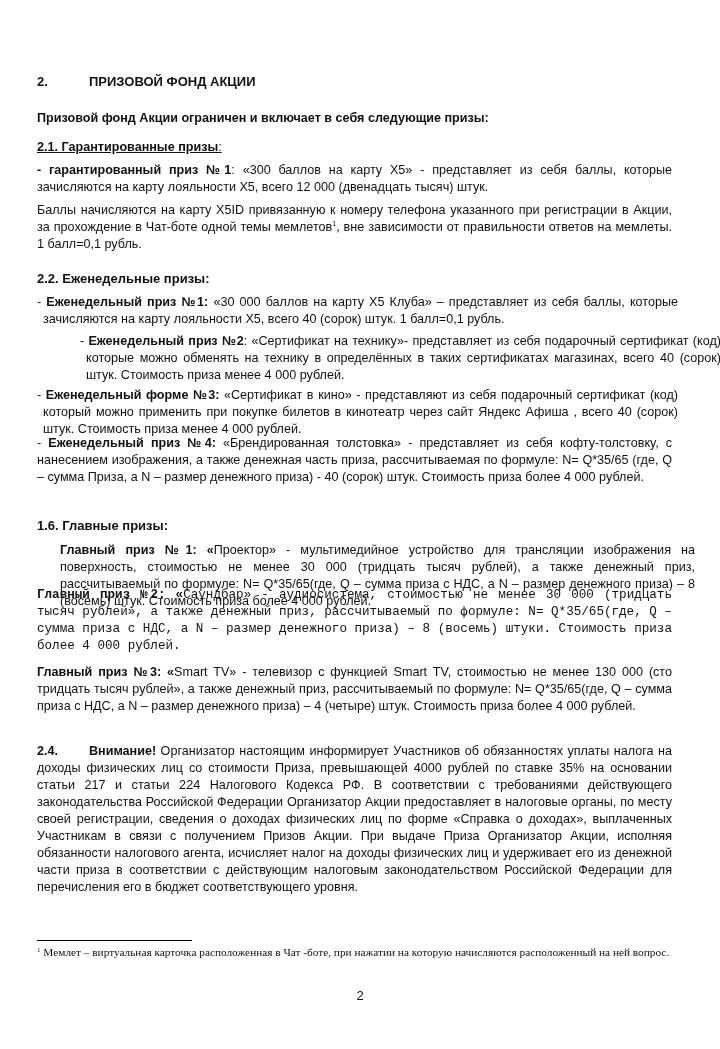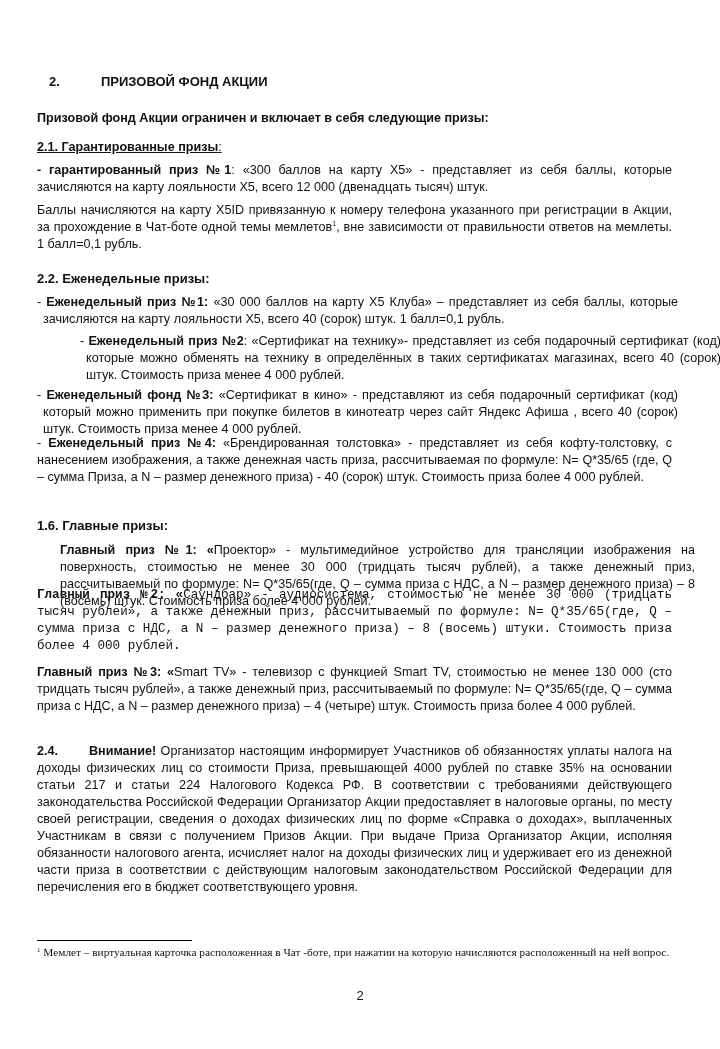--- a/index.html
+++ b/index.html
@@ -17,21 +17,21 @@
   .footnote { position: absolute; left: 37px; top: 945px; width: 635px;
               font-family: "Liberation Serif", "DejaVu Serif", serif; font-size: 11.3px; line-height: 15px; text-align: justify; }
   .footnote sup { font-size: 7px; vertical-align: 4px; }
   .pagenum { position: absolute; left: 0; width: 720px; top: 988px; text-align: center; font-size: 13px; }
 </style>
 </head>
 <body>
 
 <div class="page">
 
-  <div class="blk h2" style="top:73px;margin-left:12px;">
+  <div class="blk h2" style="top:73px;">
     <span class="num">2.</span><span>ПРИЗОВОЙ ФОНД АКЦИИ</span>
   </div>
 
   <div class="blk b" style="top:110px;">Призовой фонд Акции ограничен и включает в себя следующие призы:</div>
 
   <div class="blk" style="top:139px;text-decoration:underline;">
     <span class="b">2.1. Гарантированные призы</span><span>:</span>
   </div>
 
   <div class="blk" style="top:162px;">
@@ -46,21 +46,21 @@
 
   <div class="blk dash-item" style="top:294px;">
     <span>- </span><span class="b">Еженедельный приз №1:</span><span> «30 000 баллов на карту X5 Клуба» – представляет из себя баллы, которые зачисляются на карту лояльности X5, всего 40 (сорок) штук. 1 балл=0,1 рубль.</span>
   </div>
 
   <div class="blk dash-item" style="top:333px;margin-left:43px;">
     <span>- </span><span class="b">Еженедельный приз №2</span><span>:</span><span> «Сертификат на технику»- представляет из себя подарочный сертификат (код) которые можно обменять на технику в определённых в таких сертификатах магазинах, всего 40 (сорок) штук. Стоимость приза менее 4 000 рублей.</span>
   </div>
 
   <div class="blk dash-item" style="top:387px;">
-    <span>- </span><span class="b">Еженедельный фонд №3:</span><span> «Сертификат в кино» - представляют из себя подарочный сертификат (код) который можно   применить при покупке билетов в кинотеатр через сайт Яндекс Афиша , всего 40 (сорок) штук. Стоимость приза менее 4 000 рублей.</span>
+    <span>- </span><span class="b">Еженедельный форме №3:</span><span> «Сертификат в кино» - представляют из себя подарочный сертификат (код) который можно   применить при покупке билетов в кинотеатр через сайт Яндекс Афиша , всего 40 (сорок) штук. Стоимость приза менее 4 000 рублей.</span>
   </div>
 
   <div class="blk" style="top:435px;">
     <span>- </span><span class="b">Еженедельный приз №4:</span><span> «Брендированная толстовка» - представляет из себя кофту-толстовку, с нанесением изображения, а также денежная часть приза, рассчитываемая по формуле: N= Q*35/65 (где, Q – сумма Приза, а N – размер денежного приза) - 40 (сорок) штук. Стоимость приза более 4 000 рублей.</span>
   </div>
 
   <div class="blk h2" style="top:517px;">1.6. Главные призы:</div>
 
   <div class="blk" style="top:542px;margin-left:23px;">
     <span class="b">Главный приз №1: «</span><span>Проектор» - мультимедийное устройство для трансляции изображения на поверхность, стоимостью не менее 30 000 (тридцать тысяч рублей), а также денежный приз, рассчитываемый по формуле: N= Q*35/65(где, Q – сумма приза с НДС, а N – размер денежного приза) – 8 (восемь) штук. Стоимость приза более 4 000 рублей.</span>

